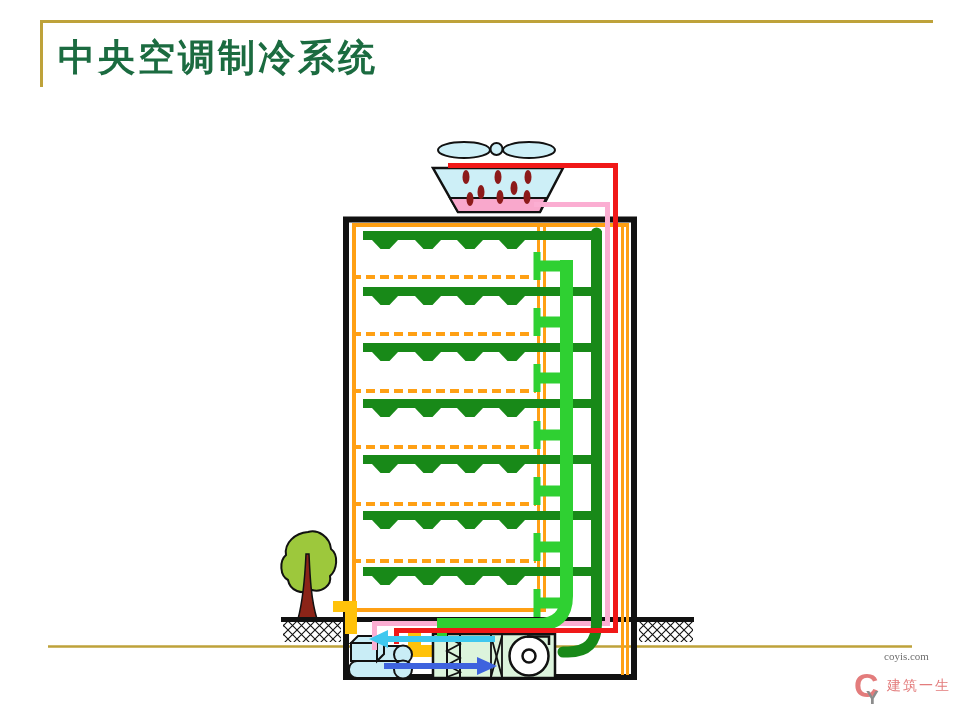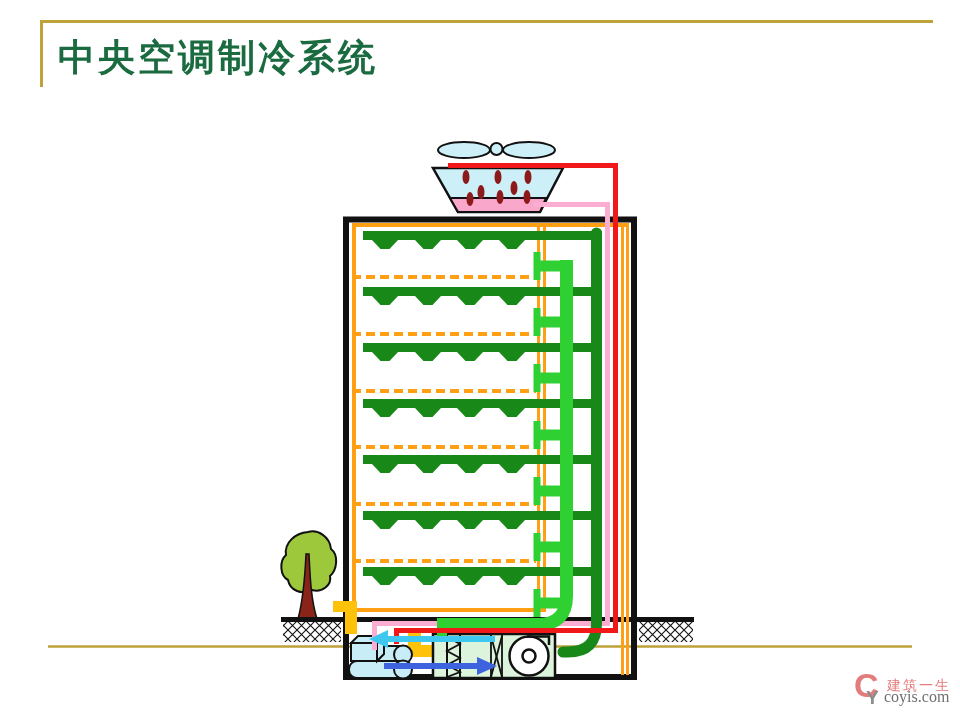--- a/index.html
+++ b/index.html
@@ -7,21 +7,21 @@
          font-family:"Liberation Sans",sans-serif;}
   #diagram{position:absolute;left:0;top:0;}
   .title{position:absolute;left:58px;top:33px;font-family:"Liberation Serif","DejaVu Serif",serif;
          font-weight:700;font-size:37px;letter-spacing:3px;color:var(--title_text);}
   .rule-top{position:absolute;left:40px;top:20px;width:893px;height:3px;background:var(--slide_line);}
   .rule-left{position:absolute;left:40px;top:20px;width:3px;height:67px;background:var(--slide_line);}
   .wm{position:absolute;line-height:1;}
   .wm-c{left:854px;top:668px;font-size:34px;font-weight:700;color:var(--logo_pink);}
   .wm-y{left:866px;top:688px;font-size:19px;font-weight:700;color:var(--logo_gray);}
   .wm-brand{left:887px;top:678px;font-size:14px;letter-spacing:2px;color:var(--logo_pink);}
-  .wm-domain{left:884px;top:689px;font-size:16px;color:var(--logo_text_gray);
+  .wm-domain{left:884px;top:651px;font-size:11px;color:var(--logo_text_gray);
              font-family:"Liberation Serif","DejaVu Serif",serif;}
   
   .st-black{stroke:var(--outline_black);}
   .f-none{fill:none;}
   .c-orange{stroke:var(--pipe_orange);}
   .c-gold{fill:var(--pipe_gold);}
   .c-dgreen-f{fill:var(--pipe_dark_green);}
   .c-dgreen-s{stroke:var(--pipe_dark_green);}
   .c-bgreen-f{fill:var(--pipe_bright_green);}
   .c-bgreen-s{stroke:var(--pipe_bright_green);}

